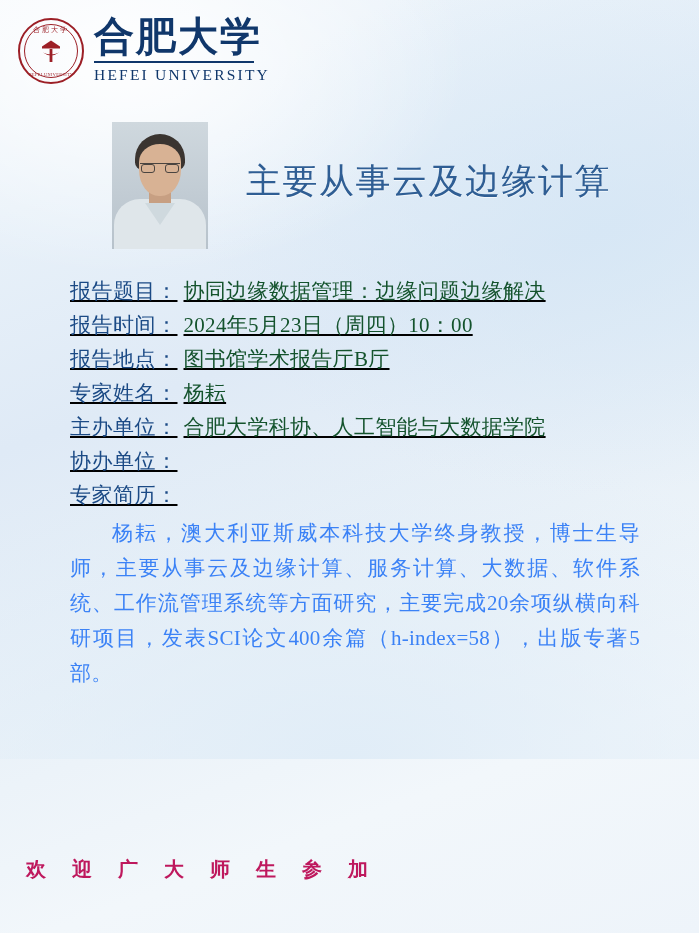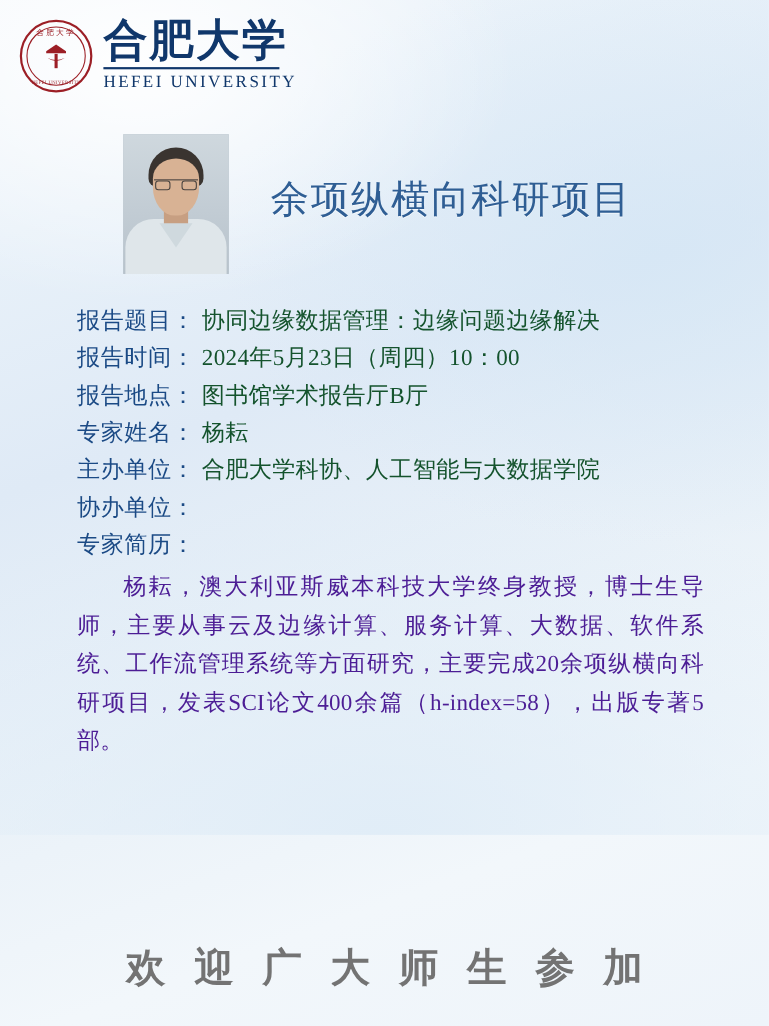--- a/index.html
+++ b/index.html
@@ -218,20 +218,21 @@
     position: absolute;
     left: 70px;
     top: 276px;
     width: 586px;
   }
   .info-row {
     display: flex;
     align-items: flex-end;
     margin-bottom: 3px;
     line-height: 31px;
+    text-decoration: underline;
   }
   .info-label {
     font-size: 21px;
     color: #1b4a85;
     white-space: nowrap;
     letter-spacing: 0.5px;
     flex: 0 0 auto;
   }
   .info-value {
     font-size: 21px;
@@ -240,38 +241,38 @@
     margin-left: 6px;
     white-space: nowrap;
   }
 
   .bio-para {
     position: absolute;
     left: 70px;
     top: 516px;
     width: 570px;
     font-size: 21px;
-    color: #4c1d95;
+    color: #3b82f6;
     line-height: 35px;
     text-align: justify;
     text-indent: 42px;
     letter-spacing: 0.2px;
   }
 
   
   .footer-welcome {
     position: absolute;
     left: 0;
     right: 0;
     top: 856px;
-    text-align: center;
-    font-family: "Liberation Serif", serif;
-    font-size: 36px;
+    text-align: left;
+    font-family: "Liberation Serif", serif;
+    font-size: 20px;
     font-weight: bold;
-    color: #737373;
+    color: #be185d;
     letter-spacing: 26px;
     text-indent: 26px;
   }
 </style>
 </head>
 <body>
 
 <div class="page">
   <div class="bg-wash"></div>
 
@@ -296,21 +297,21 @@
   <div class="portrait">
     <div class="ph-bg"></div>
     <div class="ph-shirt"></div>
     <div class="ph-neck"></div>
     <div class="ph-collar"></div>
     <div class="ph-hair"></div>
     <div class="ph-face"></div>
     <div class="ph-glass"></div>
   </div>
 
-  <div class="main-title">余项纵横向科研项目</div>
+  <div class="main-title">主要从事云及边缘计算</div>
 
   <div class="info-block">
     <div class="info-row">
       <div class="info-label">报告题目：</div>
       <div class="info-value">协同边缘数据管理：边缘问题边缘解决</div>
     </div>
     <div class="info-row">
       <div class="info-label">报告时间：</div>
       <div class="info-value">2024年5月23日（周四）10：00</div>
     </div>

